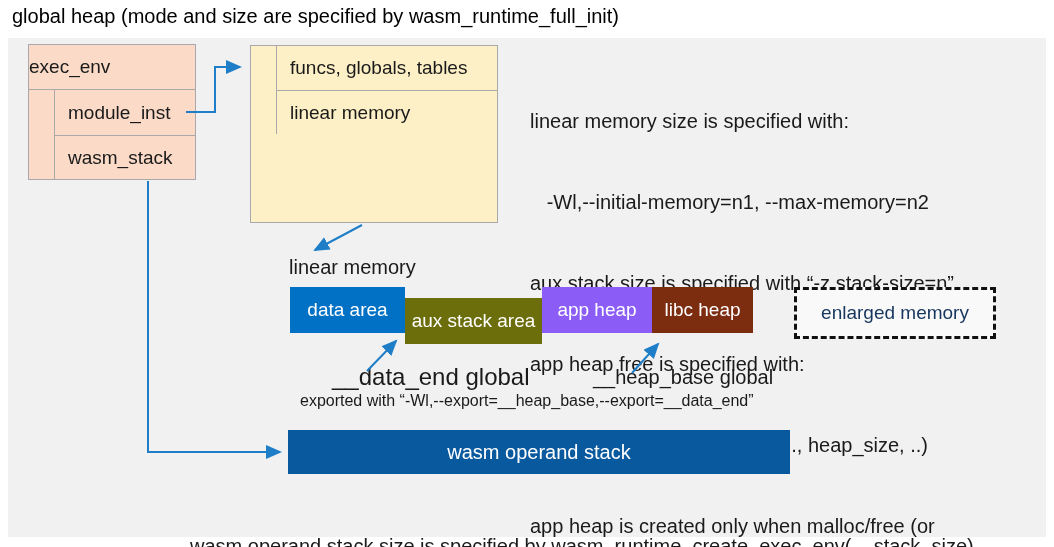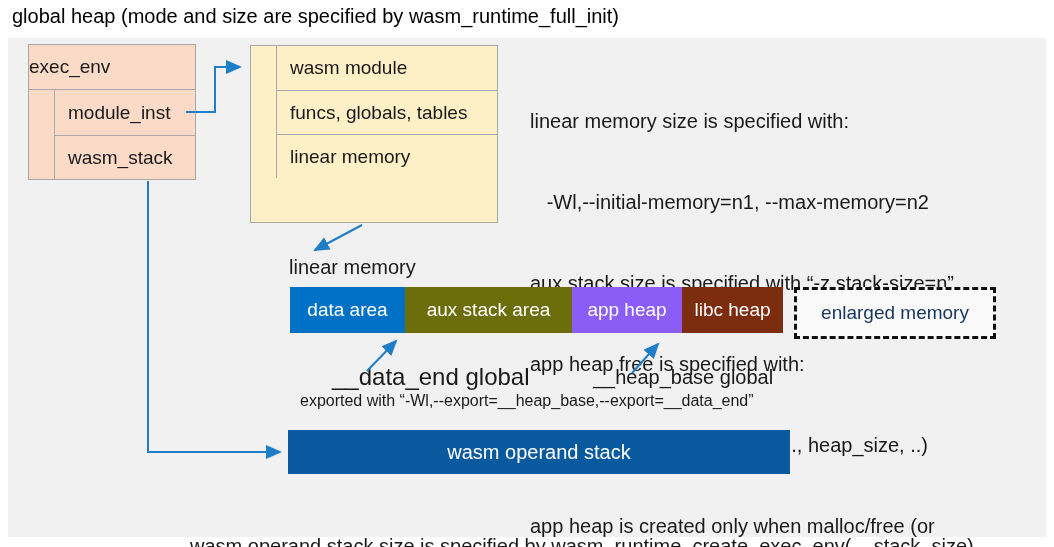--- a/index.html
+++ b/index.html
@@ -35,21 +35,21 @@
 
   
   #notes { left:530px; top:54px; font-size:20px; line-height:27px; white-space:pre; }
 
   
   #linear-memory-label { left:289px; top:256px; font-size:20px; }
   #memory-bar { left:290px; top:287px; height:46px; display:flex; }
   .seg { height:46px; display:flex; align-items:center; justify-content:center;
          color:#ffffff; font-size:19px; box-sizing:border-box; }
   #seg-data { width:115px; background:#0071c5; }
-  #seg-aux  { width:167px; background:#6b6e0b; }
+  #seg-aux  { width:137px; background:#6b6e0b;margin-top:11px; }
   #seg-appheap { width:110px; background:#8b5cf6; }
   #seg-libcheap { width:101px; background:#7c2d10; }
   #seg-enlarged { position:absolute; left:794px; top:287px; width:196px; height:46px;
          background:#f9f9f9; border:3px dashed #111; color:#17365d;
          display:flex; align-items:center; justify-content:center; font-size:19px; }
 
   #ann-data-end  { left:332px; top:363px; font-size:24px; }
   #ann-heap-base { left:593px; top:366px; font-size:20px; }
   #ann-exported  { left:300px; top:392px; font-size:16px; white-space:pre; }
 
@@ -77,21 +77,20 @@
       <div class="row">module_inst</div>
       <div class="row">wasm_stack</div>
     </div>
   </div>
 </div>
 
 <div id="module-instance-box" class="record">
   <div class="rows">
     <div class="strip"></div>
     <div class="rowcol">
-      <div class="row">wasm module</div>
       <div class="row">funcs, globals, tables</div>
       <div class="row">linear memory</div>
     </div>
   </div>
 </div>
 
 <div id="notes" class="abs">
   <div class="notes-line">linear memory size is specified with:</div>
   <div class="notes-line">   -Wl,--initial-memory=n1, --max-memory=n2</div>
   <div class="notes-line">aux stack size is specified with “-z stack-size=n”</div>

